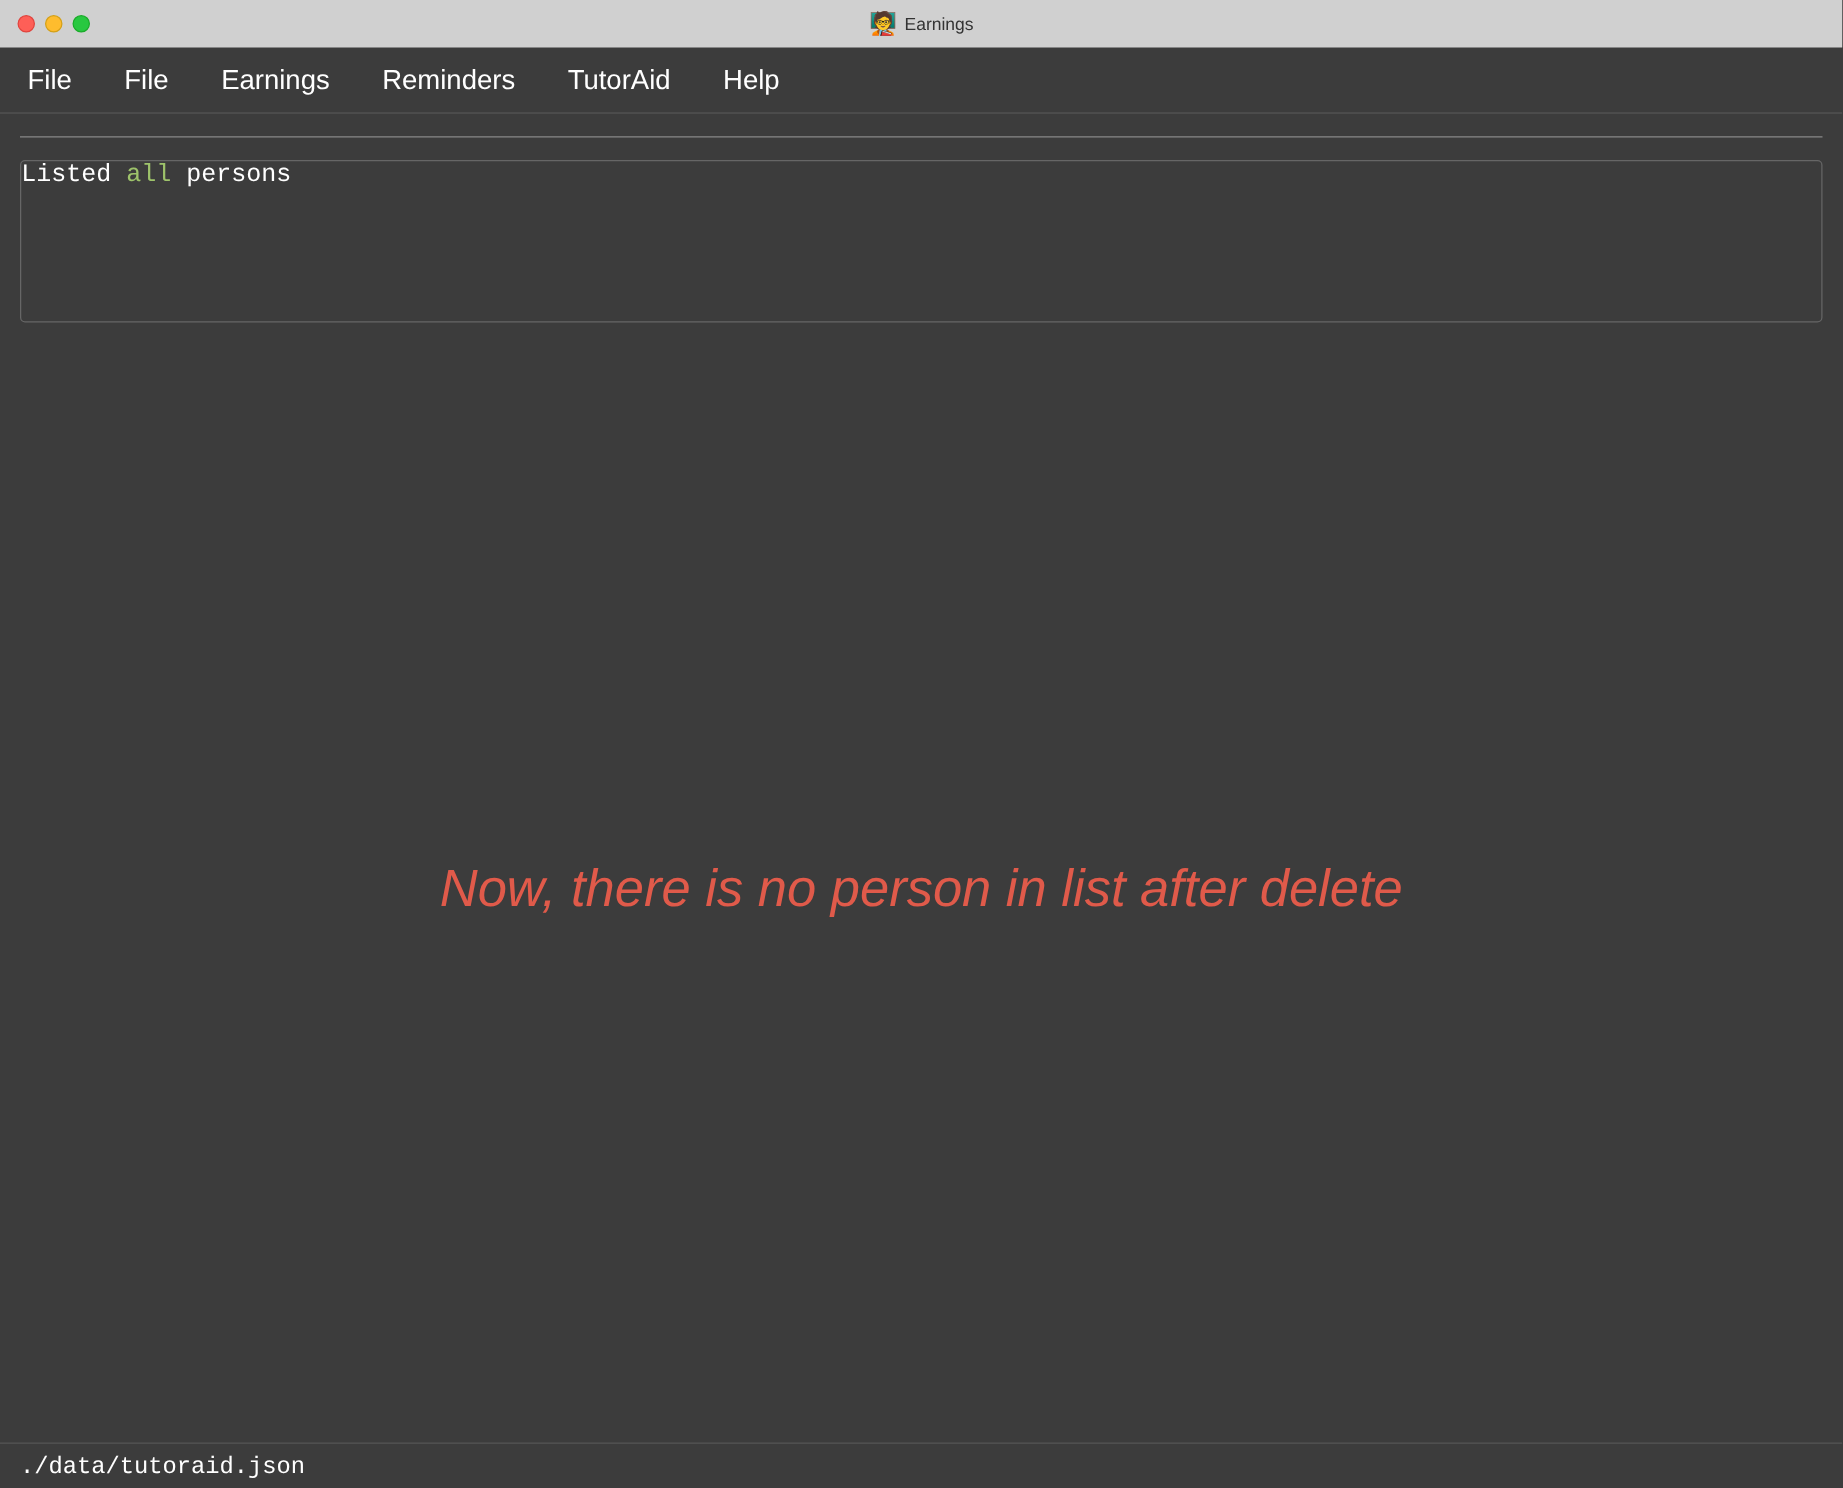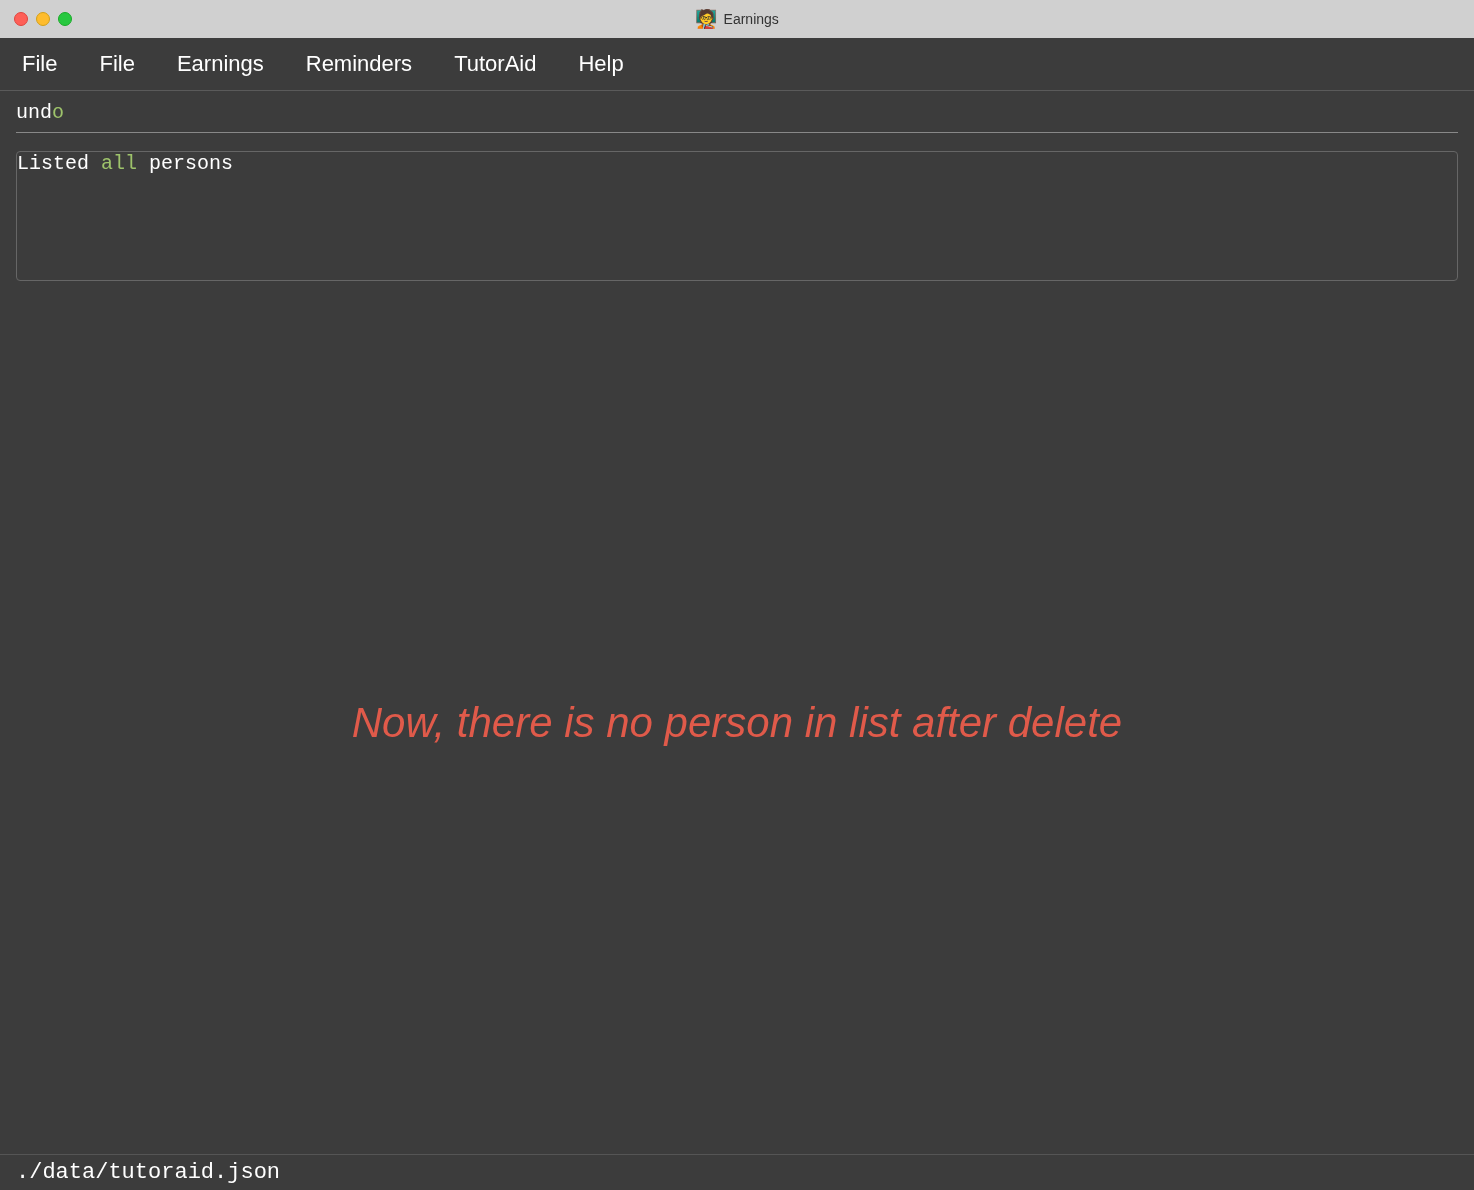--- a/index.html
+++ b/index.html
@@ -163,21 +163,21 @@
       border-top: 1px solid #555;
       height: 36px;
       display: flex;
       align-items: center;
       padding: 0 16px;
       flex-shrink: 0;
     }
 
     .status-text {
       color: #ffffff;
-      font-size: 22px;
+      font-size: 19px;
       font-family: 'Courier New', Courier, monospace;
     }
   </style>
 </head>
 <body>
 
 <div class="title-bar">
   <div class="traffic-lights">
     <div class="traffic-light close"></div>
     <div class="traffic-light minimize"></div>
@@ -194,23 +194,20 @@
   <span class="menu-item">File</span>
   <span class="menu-item">Earnings</span>
   <span class="menu-item">Reminders</span>
   <span class="menu-item">TutorAid</span>
   <span class="menu-item">Help</span>
 </div>
 
 <div class="menu-divider"></div>
 
 <div class="toolbar">
-  <div class="toolbar-text">
-    <span>und</span><span class="highlight-all">o</span>
-  </div>
   <div class="toolbar-divider"></div>
 </div>
 
 <div class="output-box">
   <div class="output-text">
     <span>Listed </span><span class="highlight-all">all</span><span> persons</span>
   </div>
 </div>
 
 <div class="main-content">

